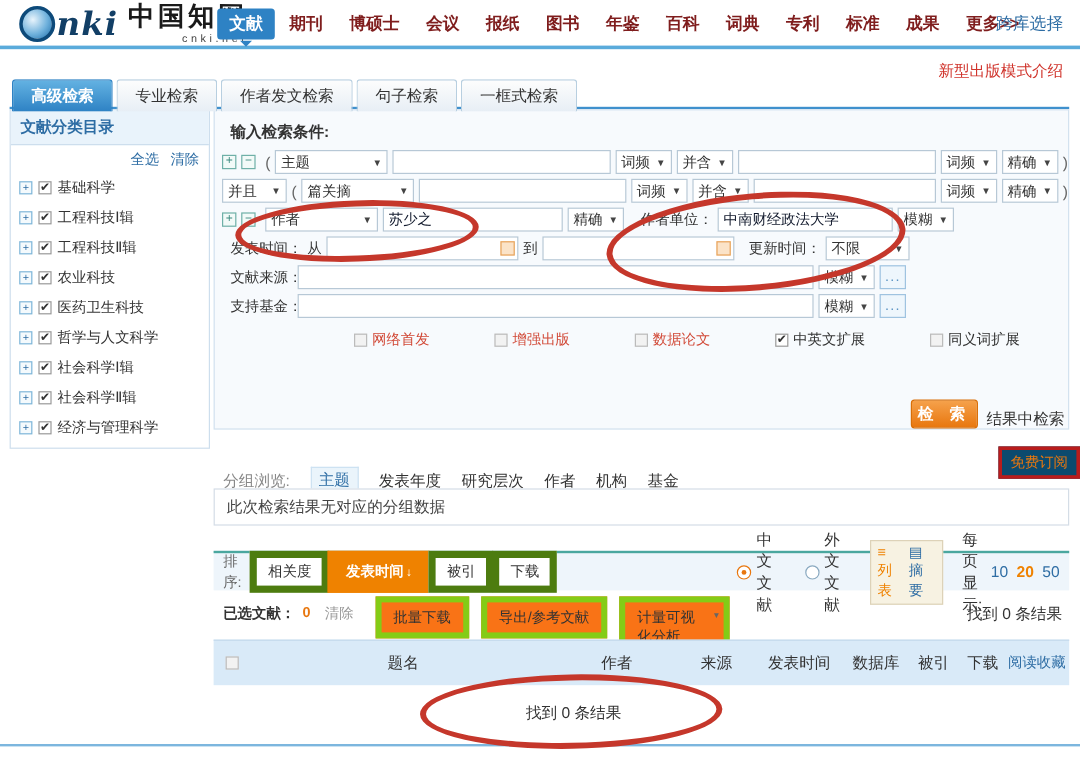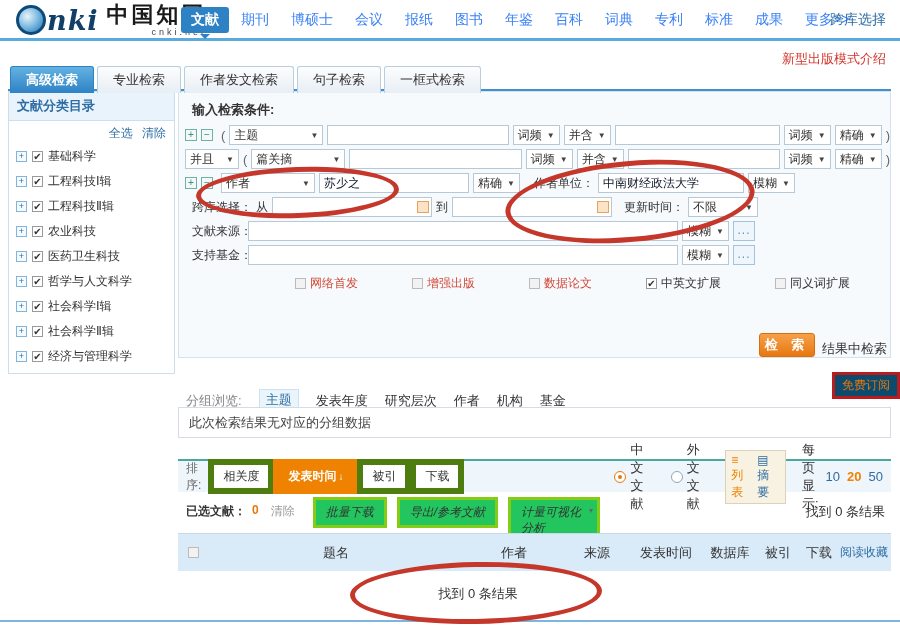--- a/index.html
+++ b/index.html
@@ -10,21 +10,21 @@
   .header { position:absolute; top:0; left:0; width:900px; height:41px; background:#fff; border-bottom:3px solid #5aabdb; }
   .logo { position:absolute; left:16px; top:3px; display:flex; align-items:center; }
   .globe { width:30px; height:30px; border-radius:50%; border:3px solid #0d4a7a;
            background:radial-gradient(circle at 35% 35%, #e8f4fc, #6fb1dc 55%, #1c6ca8); }
   .logo-latin { font-family:"DejaVu Serif",serif; font-style:italic; font-weight:bold; font-size:27px; color:#123f66; margin-left:1px; letter-spacing:1px; }
   .logo-cnwrap { margin-left:8px; display:flex; flex-direction:column; align-items:flex-end; }
   .logo-cn { font-family:"DejaVu Serif",serif; font-weight:bold; font-size:22px; color:#1a1a1a; letter-spacing:3px; line-height:1; }
   .logo-domain { font-size:9px; letter-spacing:3px; color:#444; margin-top:2px; }
 
   .nav { position:absolute; left:180px; top:7px; display:flex; align-items:center; }
-  .nav-item { padding:4px 10px; margin:0 1px; font-size:14px; color:#3b82f6; cursor:pointer; white-space:nowrap; }
+  .nav-item { padding:4px 10px; margin:0 1px; font-size:14px; color:#7f1d1d; cursor:pointer; white-space:nowrap;font-weight:bold; }
   .nav-item.active { background:#2e82c4; color:#fff; border-radius:3px; font-weight:bold; position:relative; }
   .nav-item.active::after { content:""; position:absolute; left:50%; bottom:-11px; margin-left:-5px; border:5px solid transparent; border-top-color:#2e82c4; }
   .cross-db { position:absolute; right:14px; top:11px; color:#2e6da4; font-size:14px; cursor:pointer;font-family:Liberation Serif, serif; }
   .new-publish { position:absolute; right:14px; top:50px; color:#d0342c; font-size:13px; cursor:pointer; }
 
   
   .tabs { position:absolute; left:10px; top:66px; display:flex; gap:3px; z-index:2; }
   .tab { padding:4px 15px; font-size:13px; color:#333; background:linear-gradient(#fdfdfd,#e7eef5); border:1px solid #b8cfe0; border-bottom:none; border-radius:3px 3px 0 0; cursor:pointer; white-space:nowrap; }
   .tab.active { background:linear-gradient(#63b2e2,#2e82c4); color:#fff; font-weight:bold; border-color:#2e82c4; }
   .tab-line { position:absolute; left:8px; top:89px; width:883px; height:2px; background:#3f90cd; }
@@ -90,21 +90,21 @@
   .vt-list .vicon::before { content:"\2261"; margin-right:2px; }
   .vt-abs .vicon::before { content:"\25A4"; margin-right:2px; }
   .per-page { display:flex; align-items:center; gap:7px; margin-left:16px; font-size:13px; }
   .pp-num { color:#2e6da4; cursor:pointer; } .pp-num.active { color:#ef8200; font-weight:bold; }
 
   
   .sel-bar { position:absolute; left:178px; top:497px; width:713px; display:flex; align-items:flex-start; padding-left:8px; }
   .sel-bar .lbl { font-weight:bold; color:#333; margin-top:6px; }
   .sel-count { color:#e8770f; font-weight:bold; margin:6px 6px 0 6px; }
   .sel-clear { color:#999; margin:6px 18px 0 6px; cursor:pointer; }
-  .wbtn { border:3px solid #84cc16; background:#22c55e; padding:4px 10px; margin-right:10px; cursor:pointer; white-space:nowrap;font-style:italic; }
+  .wbtn { border:5px solid #84cc16; background:#f97316; padding:4px 10px; margin-right:10px; cursor:pointer; white-space:nowrap; }
   .wbtn.viz { width:92px; white-space:normal; line-height:1.35; position:relative; padding-right:14px; }
   .wbtn.viz .caret { position:absolute; right:4px; top:6px; font-size:8px; color:#666; }
   .wbtn.viz .caret::before { content:"\25BE"; }
   .sel-found { margin-left:auto; margin-top:6px; font-size:13px; color:#333; padding-right:6px; }
 
   
   .thead { position:absolute; left:178px; top:533px; width:713px; height:38px; background:#d9eaf8; border-top:1px solid #c3d9ec; display:flex; align-items:center; font-size:13px; color:#333; }
   .th { text-align:center; flex:none; }
   .th-cb { width:30px; display:flex; justify-content:center; }
   .th-title { width:256px; } .th-author { width:100px; } .th-source { width:66px; }
@@ -296,21 +296,21 @@
         </div>
       <span class="flabel" style="margin-left:10px">作者单位：</span>
       <input class="txt" style="width: 146px;" value="中南财经政法大学">
       <div class="sel" style="width:47px">
           <span>模糊</span>
           <span class="arr"></span>
         </div>
     </div>
 
     <div class="frow">
-      <span class="flabel" style="margin-left:7px">跨库选择：</span>
+      <span class="flabel" style="margin-left:7px">发表时间：</span>
       <span class="flabel">从</span>
       <div class="date-wrap">
         <input class="txt" style="width: 160px;" value="">
         <span class="cal"></span>
       </div>
       <span class="flabel">到</span>
       <div class="date-wrap">
         <input class="txt" style="width: 160px;" value="">
         <span class="cal"></span>
       </div>

